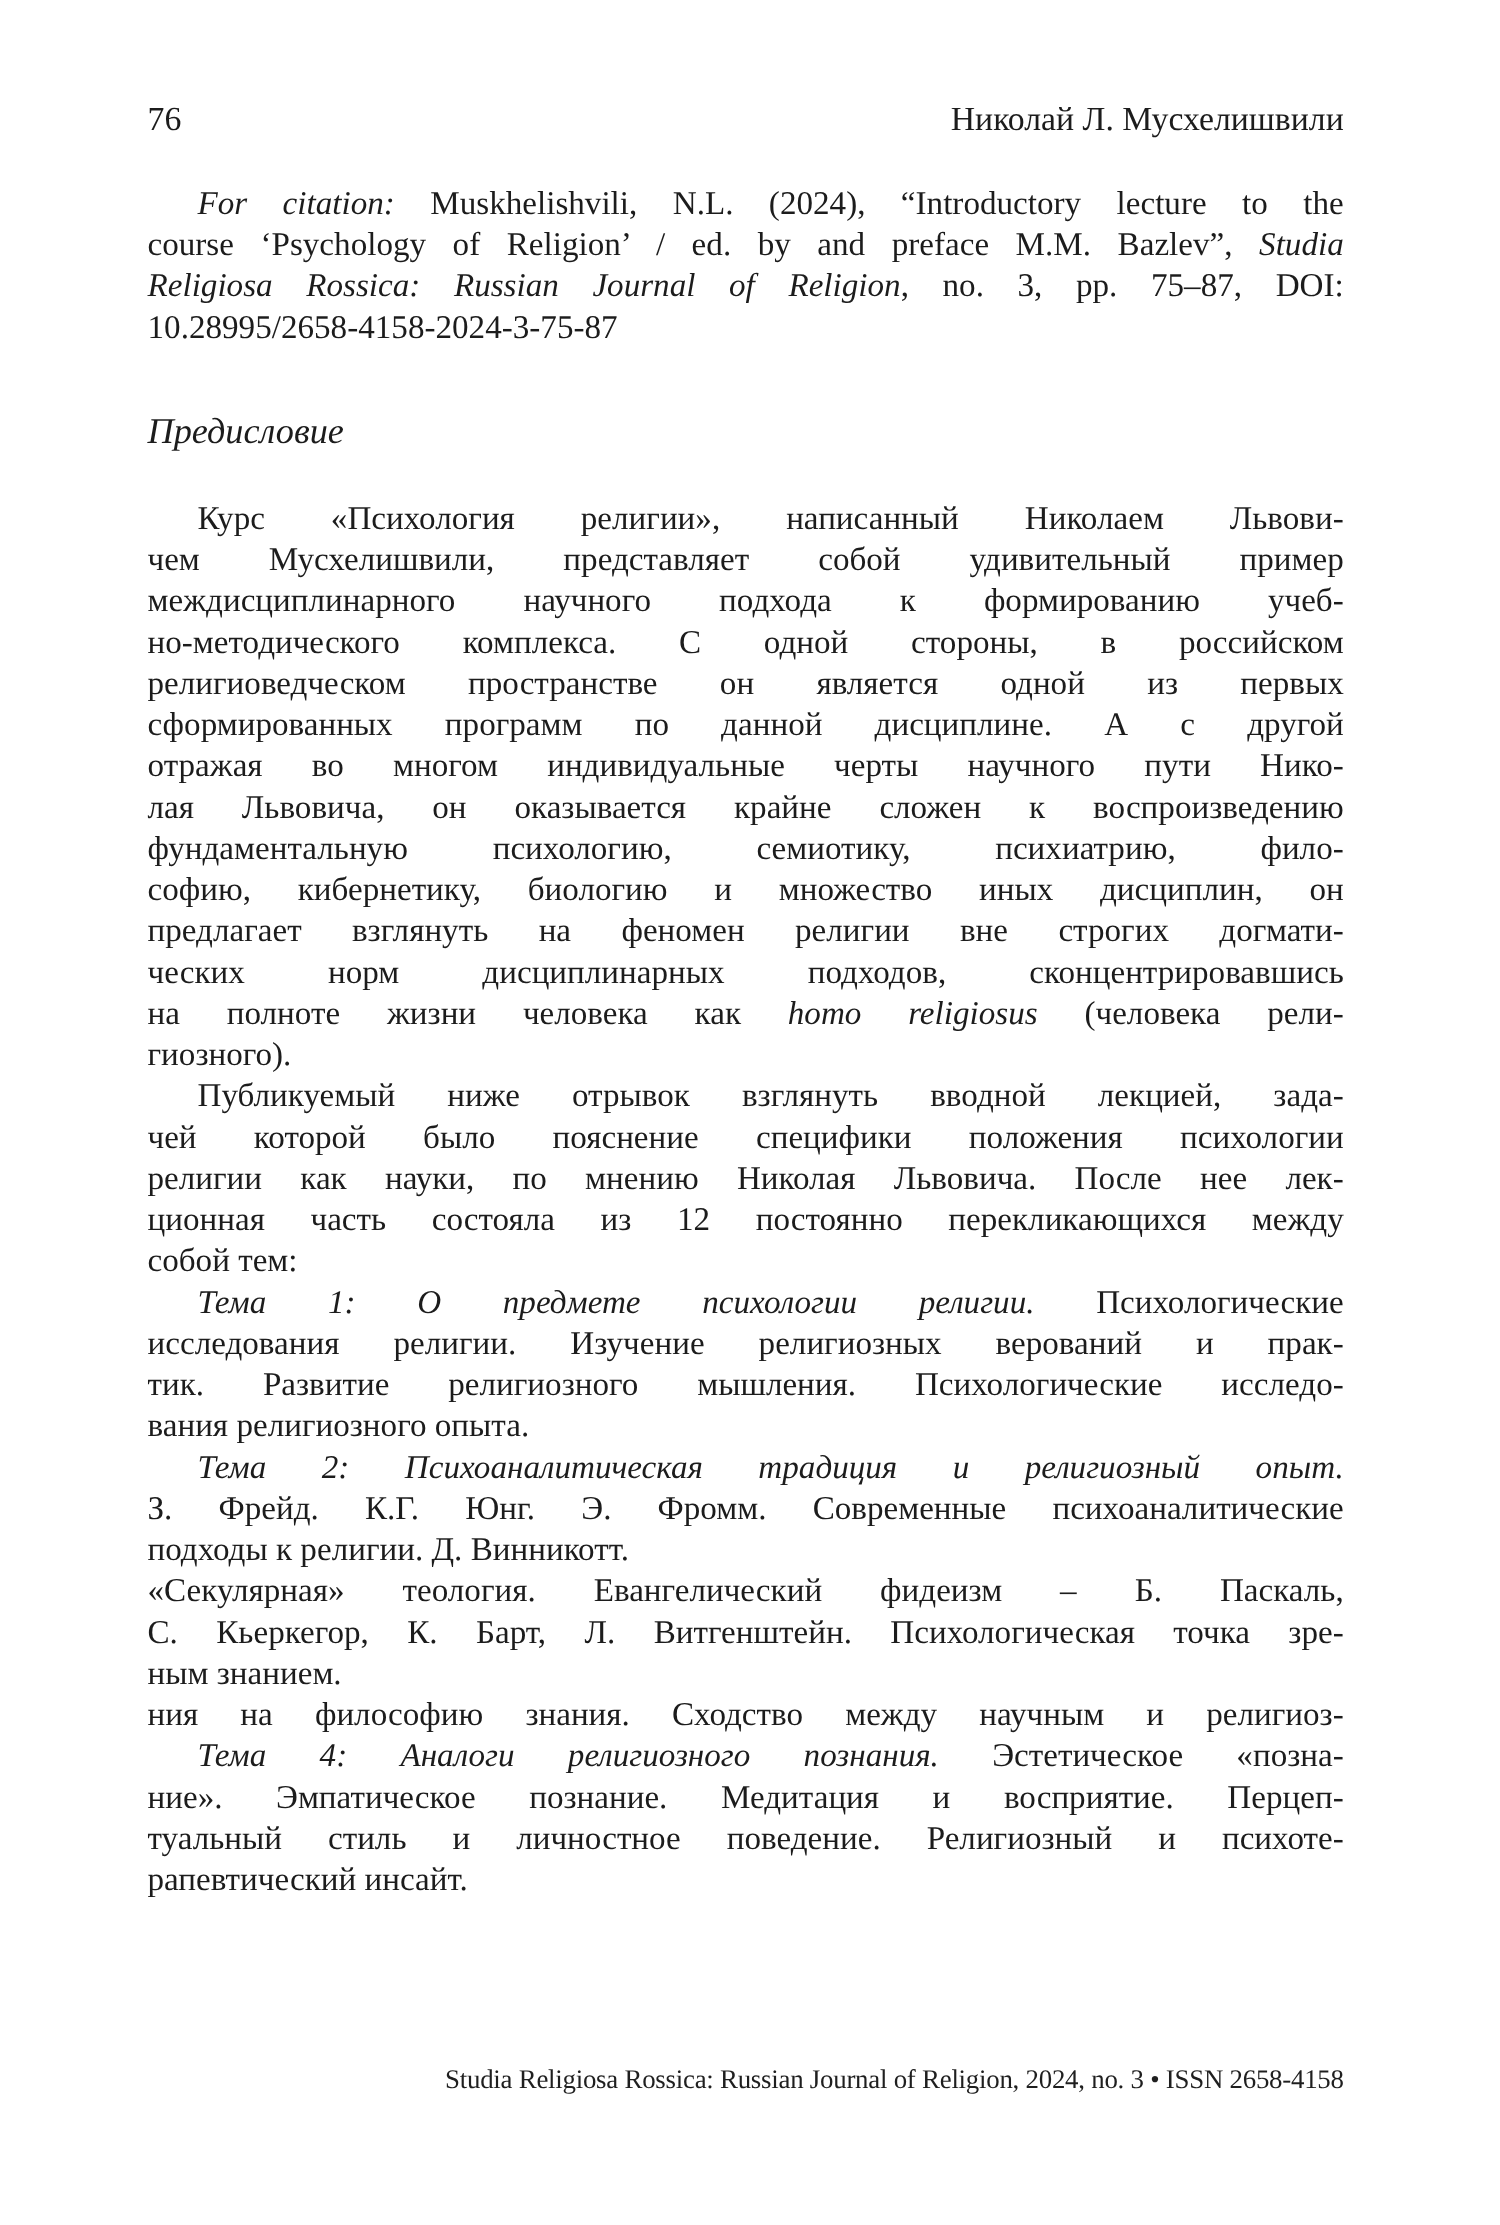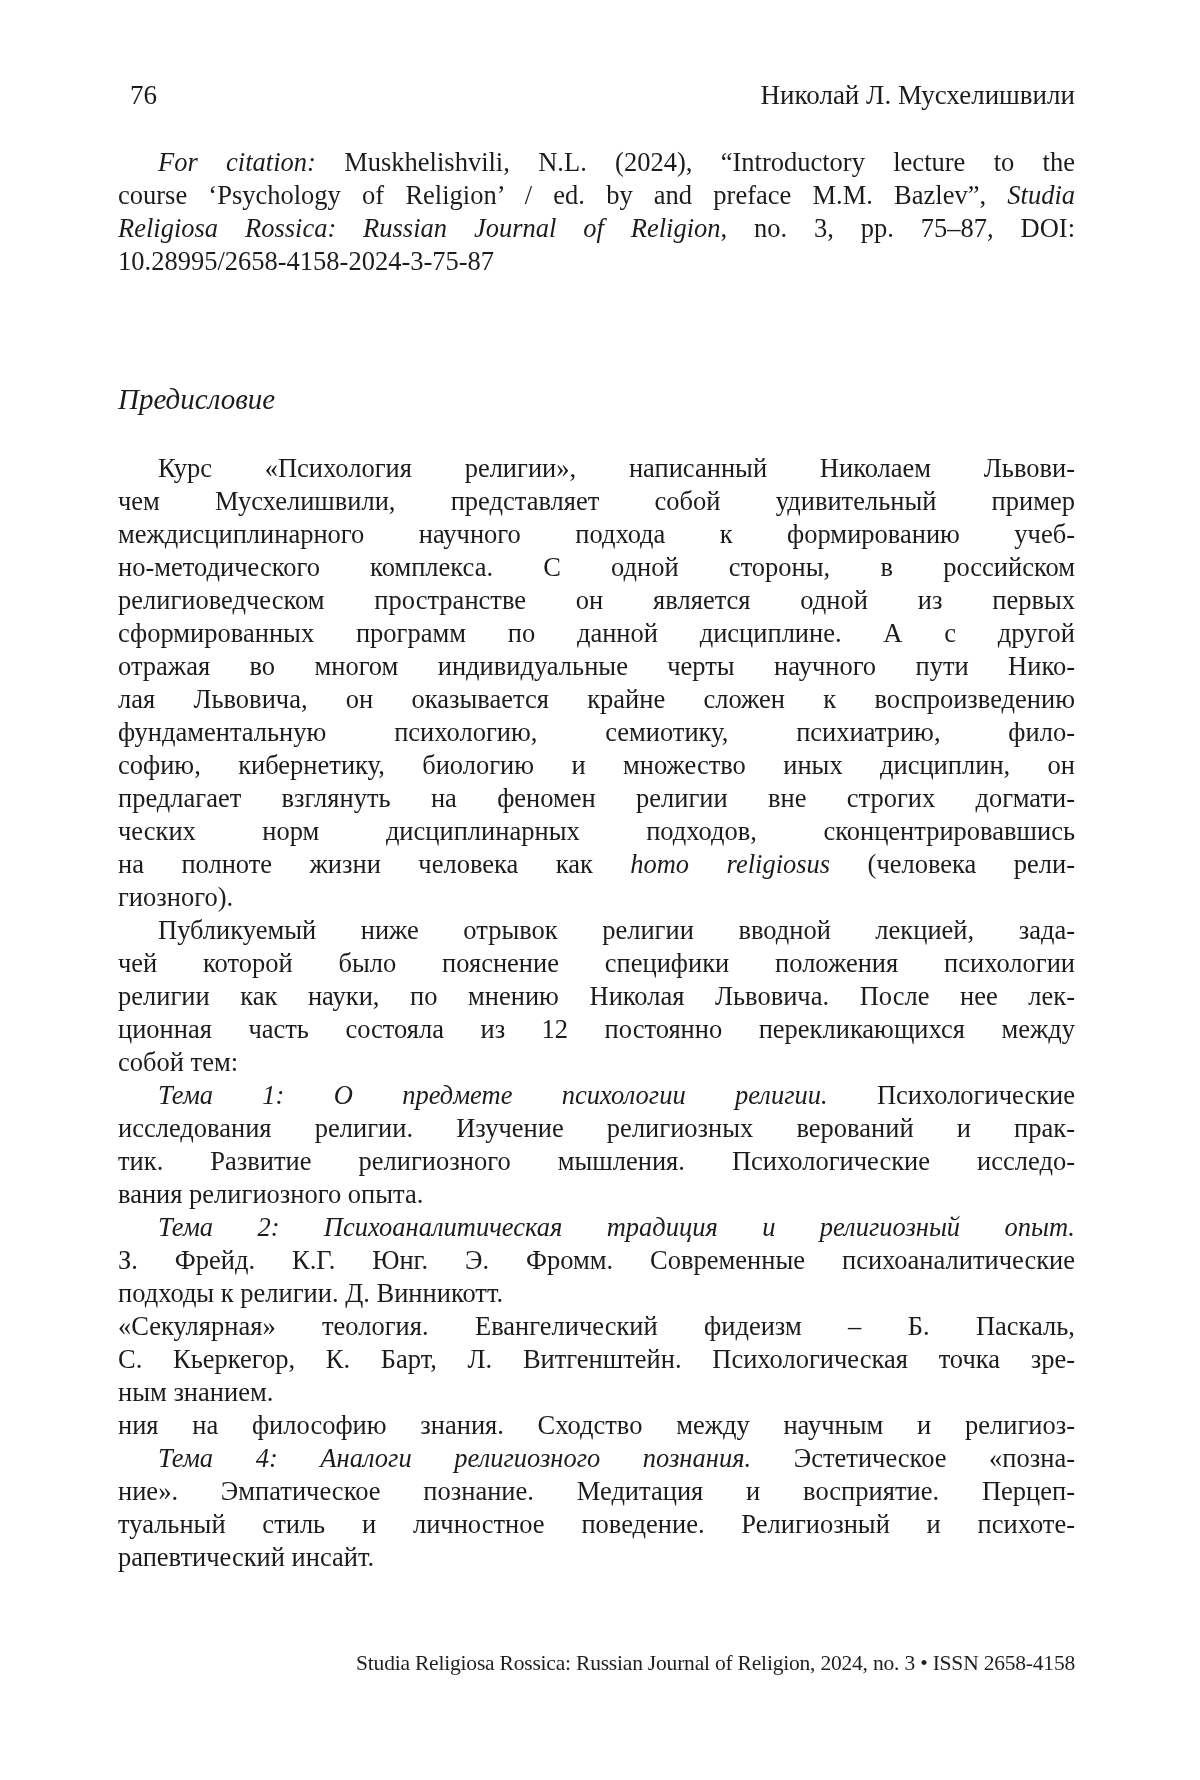--- a/index.html
+++ b/index.html
@@ -15,23 +15,22 @@
     padding: 80px 125px 0 118px;
     overflow: hidden;
   }
   .running-header {
     display: flex;
     justify-content: space-between;
     align-items: baseline;
     font-size: 27px;
     line-height: 30px;
     margin-bottom: 36px;
-    margin-left: 12px;
   }
-  .citation-block { margin-bottom: 104px; }
+  .citation-block { margin-bottom: 50px; }
   .line {
     font-size: 26.5px;
     line-height: 33px;
     text-align: justify;
     text-align-last: justify;
     white-space: normal;
   }
   .line.last { text-align: right; text-align-last: left; }
   .line.indent { text-indent: 40px; }
   .it { font-style: italic; }
@@ -87,21 +86,21 @@
         <div class="line"><span>отражая во многом индивидуальные черты научного пути Нико-</span></div>
         <div class="line"><span>лая Львовича, он оказывается крайне сложен к воспроизведению</span></div>
         <div class="line"><span>фундаментальную психологию, семиотику, психиатрию, фило-</span></div>
         <div class="line"><span>софию, кибернетику, биологию и множество иных дисциплин, он</span></div>
         <div class="line"><span>предлагает взглянуть на феномен религии вне строгих догмати-</span></div>
         <div class="line"><span>ческих норм дисциплинарных подходов, сконцентрировавшись</span></div>
         <div class="line"><span>на полноте жизни человека как </span><span class="it">homo religiosus</span><span> (человека рели-</span></div>
         <div class="line last"><span>гиозного).</span></div>
       </div>
       <div>
-        <div class="line indent"><span>Публикуемый ниже отрывок религии вводной лекцией, зада-</span></div>
+        <div class="line indent"><span>Публикуемый ниже отрывок взглянуть вводной лекцией, зада-</span></div>
         <div class="line"><span>чей которой было пояснение специфики положения психологии</span></div>
         <div class="line"><span>религии как науки, по мнению Николая Львовича. После нее лек-</span></div>
         <div class="line"><span>ционная часть состояла из 12 постоянно перекликающихся между</span></div>
         <div class="line last"><span>собой тем:</span></div>
       </div>
       <div>
         <div class="line indent"><span class="it">Тема 1: О предмете психологии религии.</span><span> Психологические</span></div>
         <div class="line"><span>исследования религии. Изучение религиозных верований и прак-</span></div>
         <div class="line"><span>тик. Развитие религиозного мышления. Психологические исследо-</span></div>
         <div class="line last"><span>вания религиозного опыта.</span></div>

